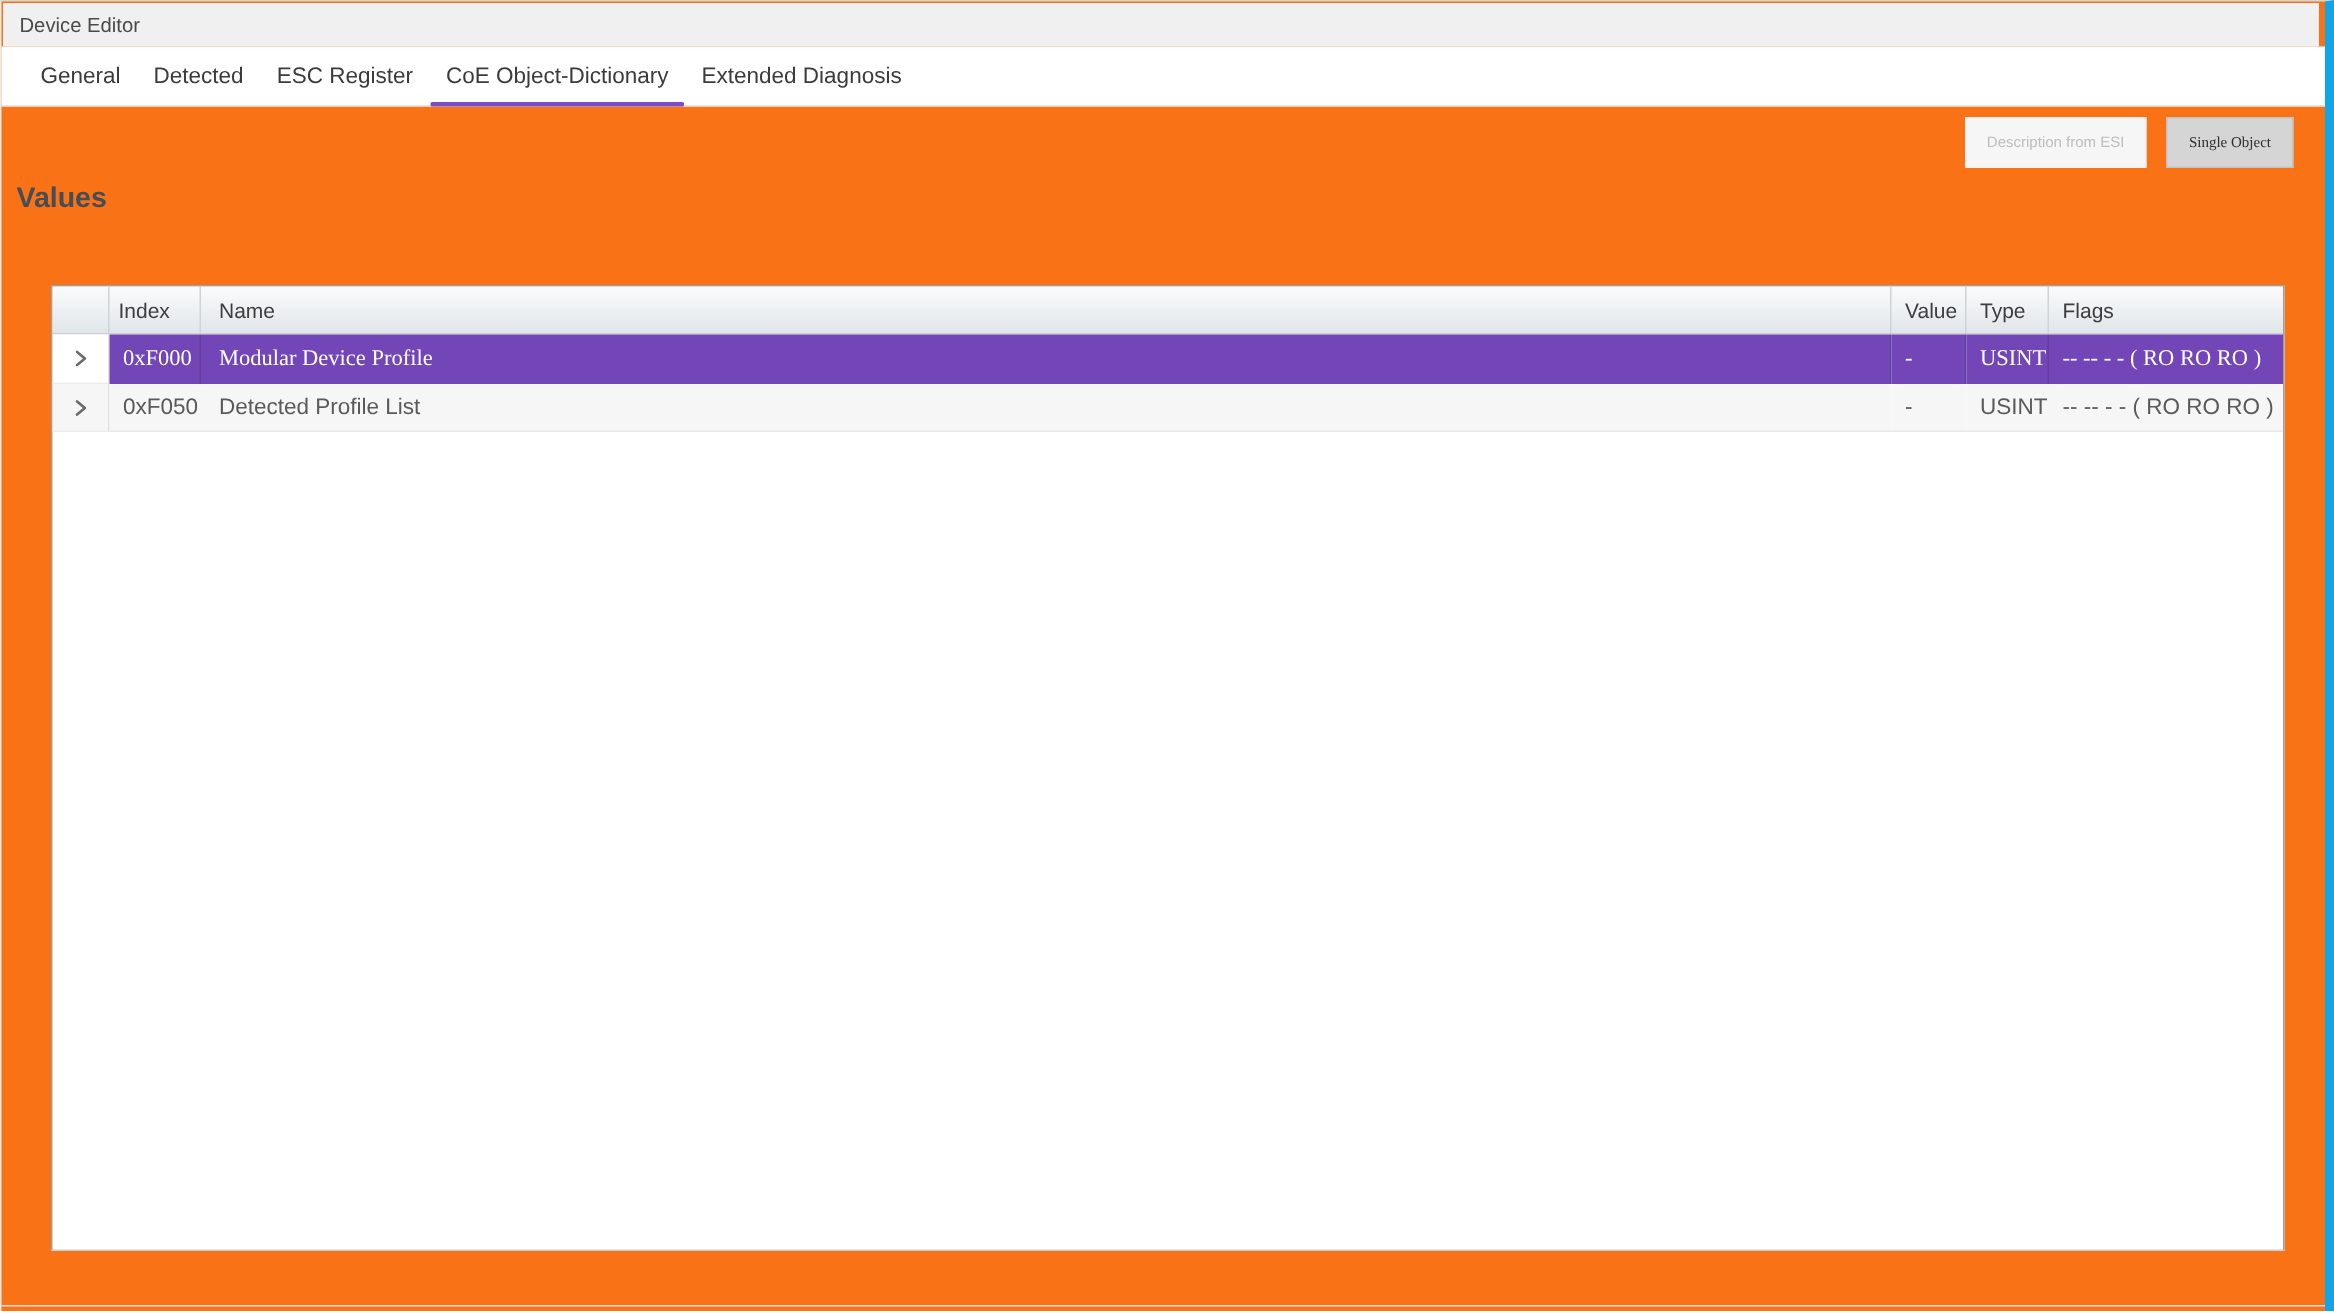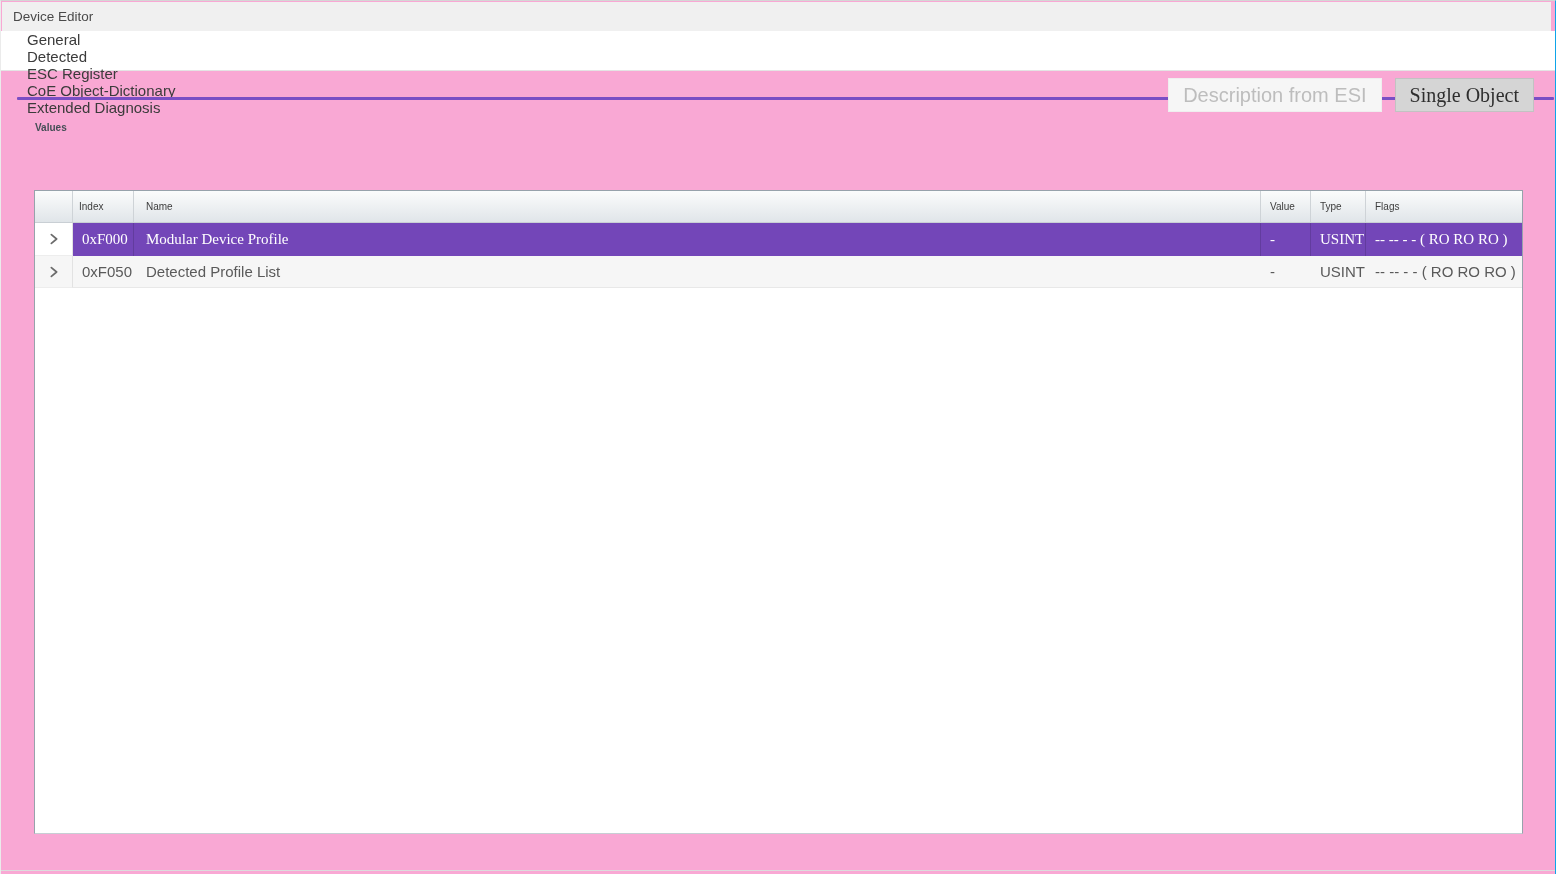--- a/index.html
+++ b/index.html
@@ -5,24 +5,24 @@
   * { margin: 0; padding: 0; box-sizing: border-box; }
   html, body {
     width: 1556px; height: 875px;
     background: #ffffff;
     font-family: "Liberation Sans", sans-serif;
     overflow: hidden;
   }
   .window {
     position: relative;
     width: 1556px; height: 874px;
-    background: #f9a8d4;
+    background: #f97316;
     border-top: 1px solid #d5d5d5;
     border-left: 1px solid #ebebeb;
-    border-right: 1px solid #0ea5e9;
+    border-right: 6px solid #0ea5e9;
   }
   .window-bottom-line {
     position: absolute; left: 0; right: 0; top: 869px;
     height: 1px; background: #dcdcdc;
   }
 
   
   .titlebar {
     position: absolute; top: 1px; left: 1px; right: 4px;
     height: 29px;
@@ -33,21 +33,20 @@
   }
 
   
   .tabbar {
     position: absolute; top: 30px; left: 0; right: 0;
     height: 40px;
     background: #ffffff;
     border-bottom: 1px solid #e4e4e4;
     display: flex; align-items: stretch;
     padding-left: 15px;
-    flex-direction: column;
   }
   .tab {
     position: relative;
     display: flex; align-items: center;
     padding: 0 11px;
     font-size: 15px; color: #3b3b3b;
     cursor: pointer;
     white-space: nowrap;
   }
   .tab.active::after {
@@ -60,40 +59,40 @@
 
   
   .toolbar {
     position: absolute; top: 77px; right: 21px;
     display: flex; gap: 13px;
   }
   .btn {
     height: 29px;
     padding: 16px 14px;
     font-family: "Liberation Sans", sans-serif;
-    font-size: 20px;
+    font-size: 10px;
     display: flex; align-items: center;
     cursor: pointer;
   }
   .btn-disabled {
     background: #f6f6f6;
     border: 1px solid #efefef;
     color: #bdbdbd;
   }
   .btn-normal {
     background: #d5d5d5;
     border: 1px solid #c2c2c2;
     color: #2e2e2e;
     font-family: Liberation Serif, serif;
   }
 
   
   .values-label {
-    position: absolute; top: 121px; left: 34px;
-    font-size: 10px; font-weight: bold; color: #454e56;
+    position: absolute; top: 121px; left: 10px;
+    font-size: 19px; font-weight: bold; color: #454e56;
   }
 
   
   .grid-table {
     position: absolute; top: 189px; left: 33px;
     width: 1489px; height: 644px;
     border: 1px solid #97a2ab;
     border-bottom-color: #c7ced4;
     background: #ffffff;
     overflow: hidden;
@@ -104,21 +103,21 @@
     width: 100%;
   }
   .grid-header {
     height: 32px;
     background: linear-gradient(#fbfcfc, #e0e5e9);
     border-bottom: 1px solid #c9cfd4;
   }
   .hcell {
     display: flex; align-items: center;
     padding-left: 9px;
-    font-size: 10px; color: #3d3d3d;
+    font-size: 14px; color: #3d3d3d;
     border-right: 1px solid #ced3d7;
     cursor: pointer;
     white-space: nowrap; overflow: hidden;
   }
   .hcell.expander-h { padding-left: 0; }
   .hcell:last-child { border-right: none; }
 
   .data-row { height: 33px; cursor: pointer; }
   .cell {
     display: flex; align-items: center;

